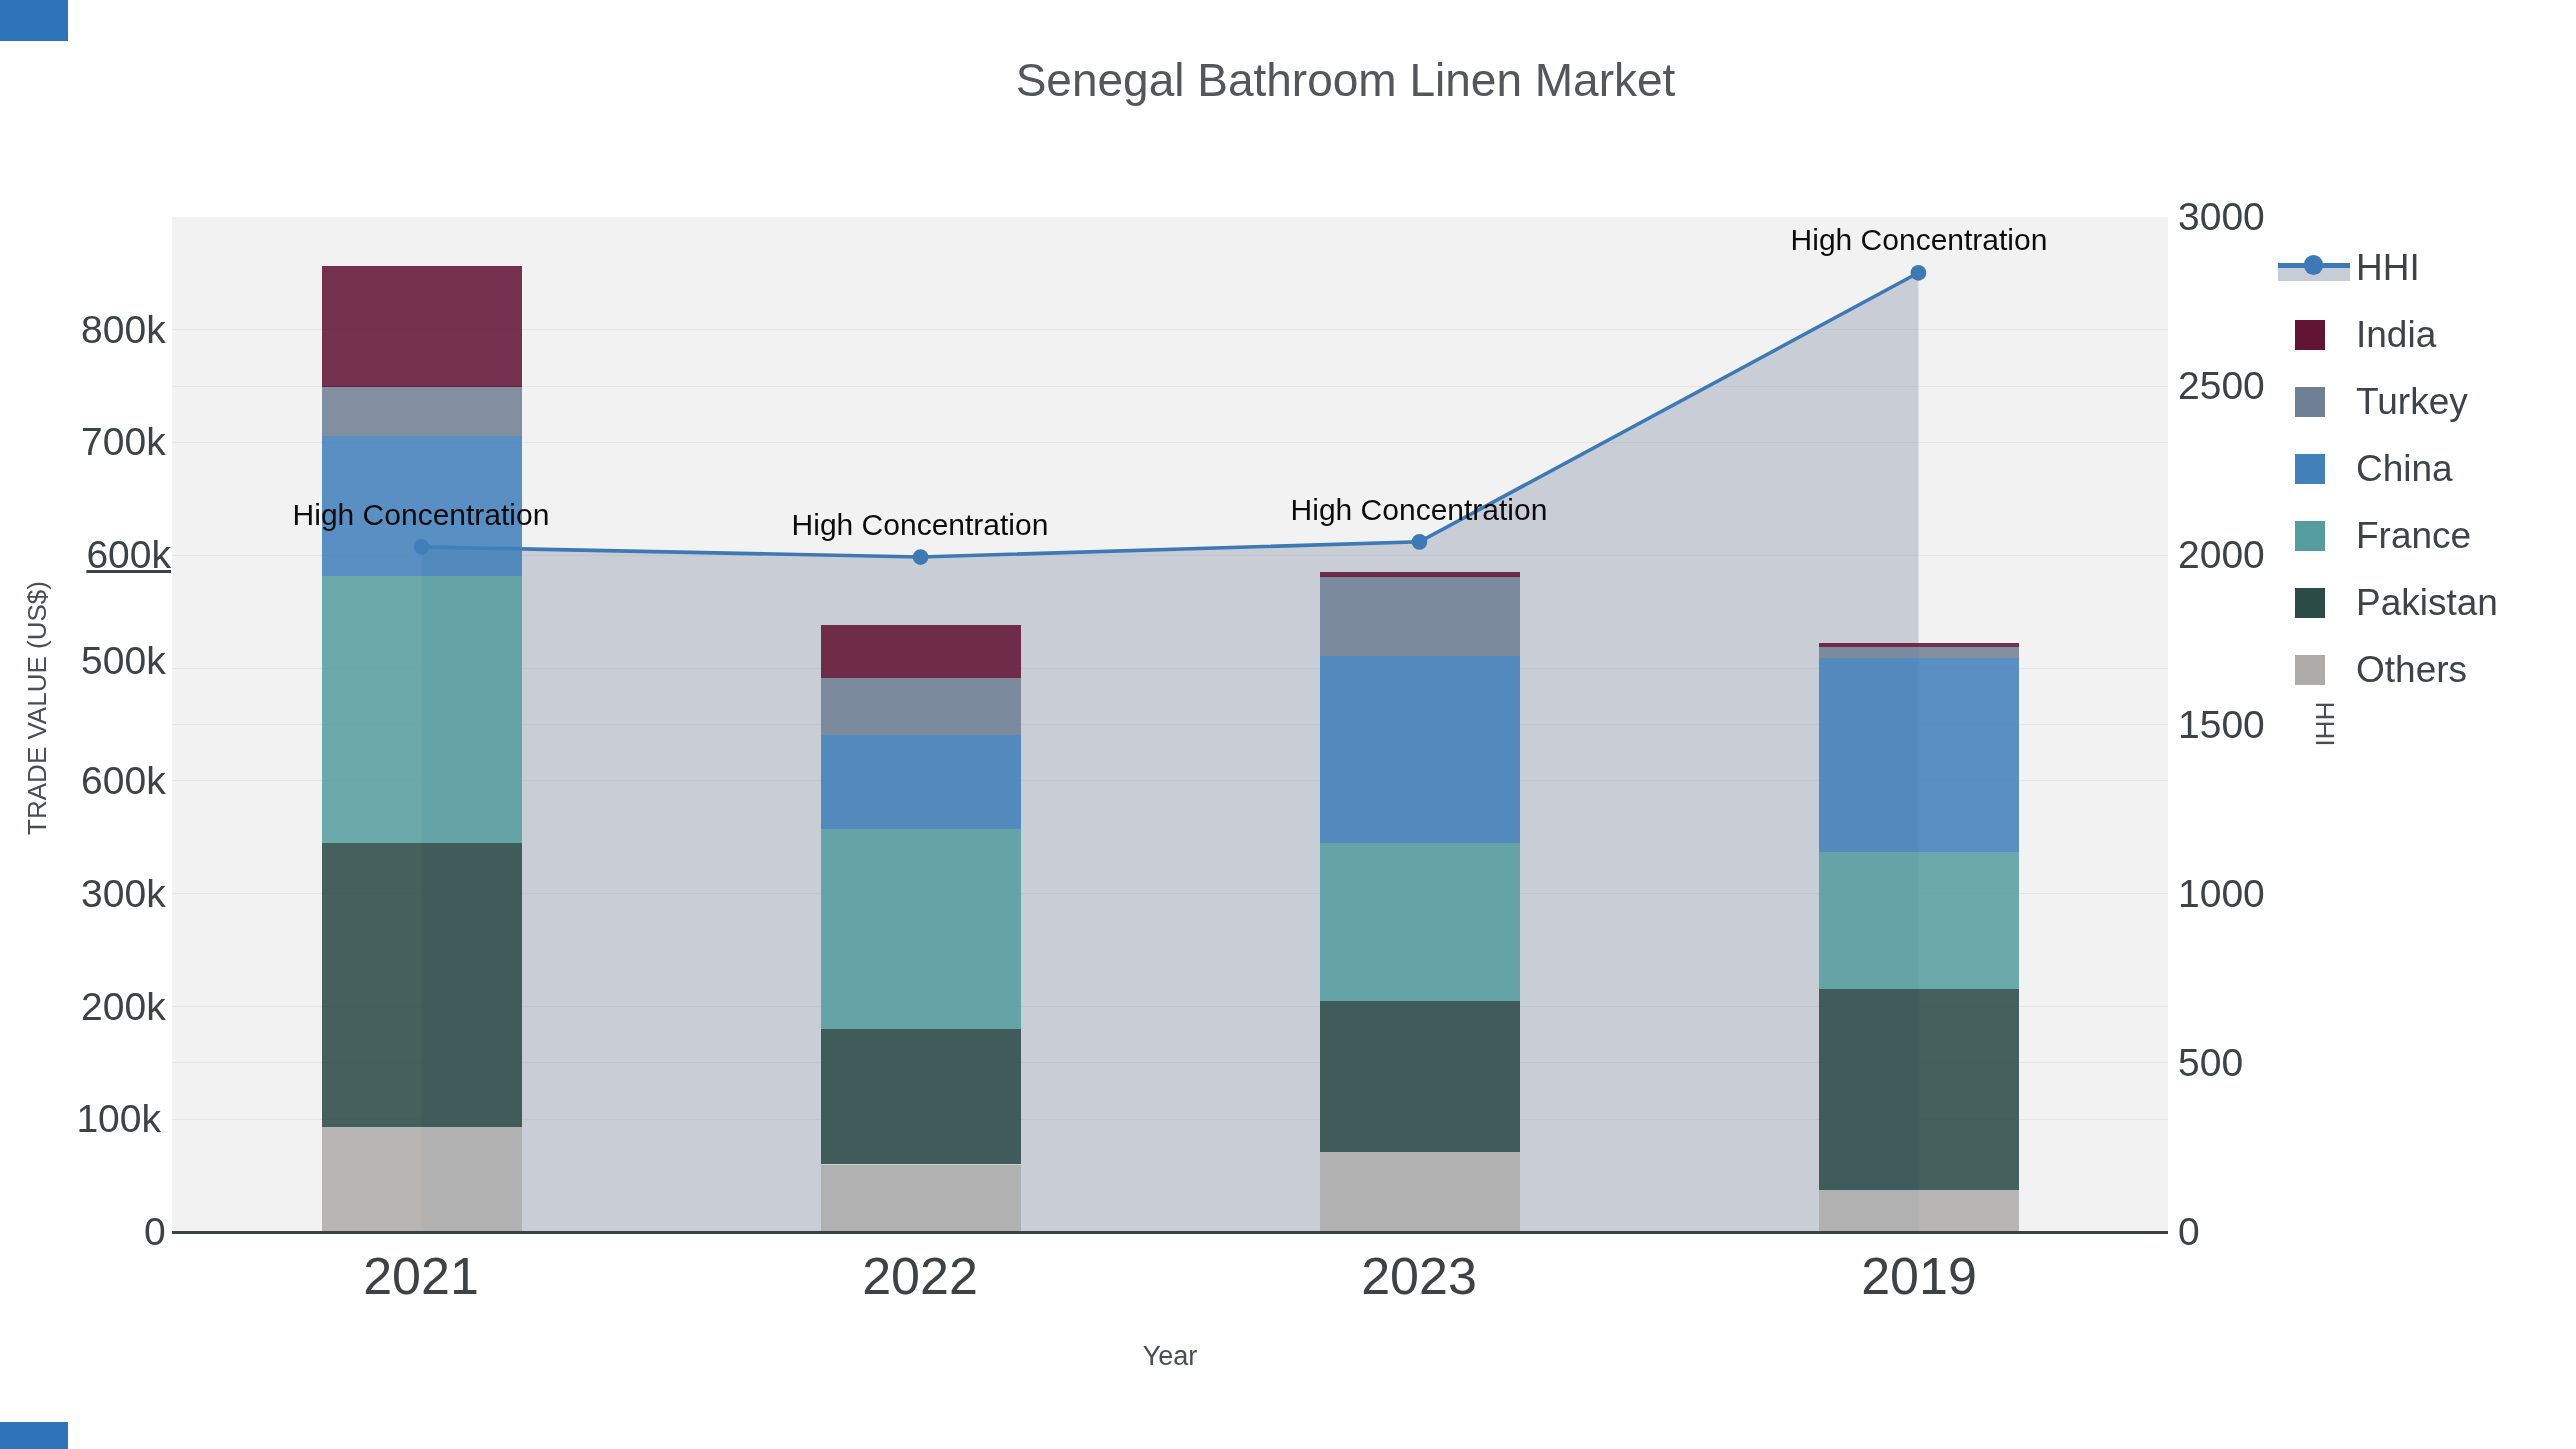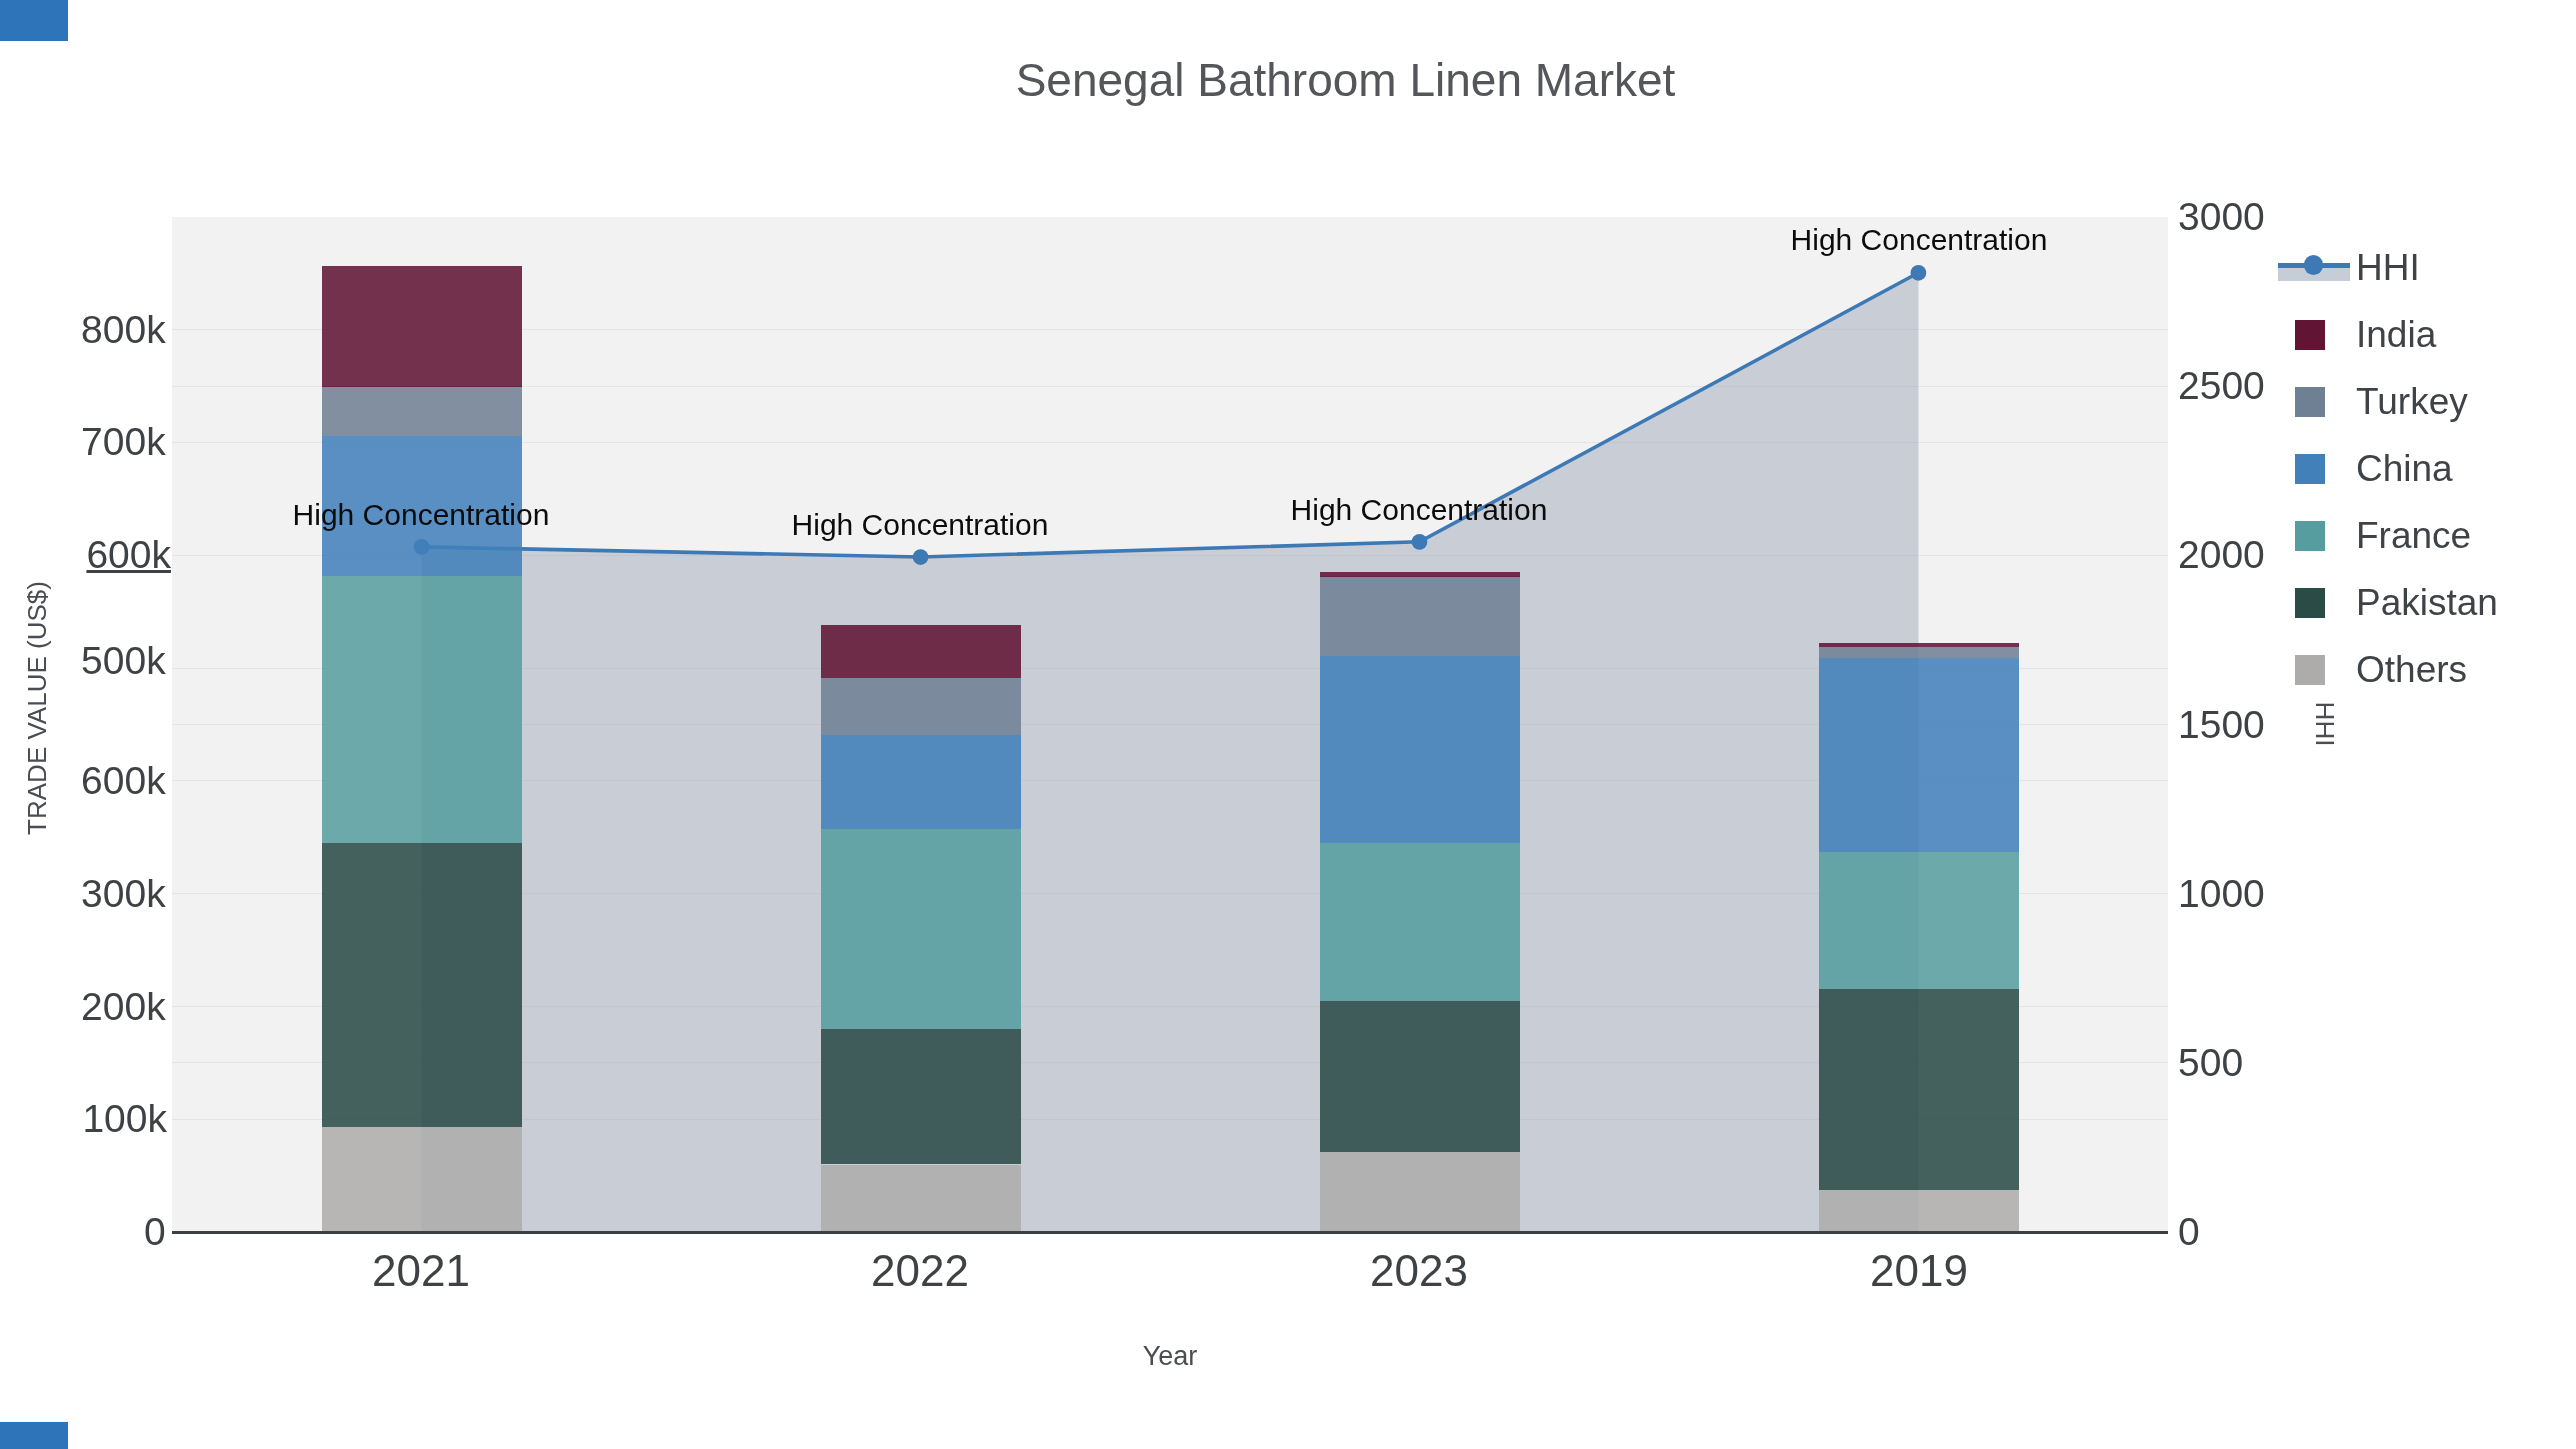--- a/index.html
+++ b/index.html
@@ -10,21 +10,21 @@
          font-size:46px;line-height:67px;color:#54565a;}
   .plot{position:absolute;background:#f2f2f3;}
   .grid{position:absolute;left:0;width:100%;height:1.4px;}
   .axisline{position:absolute;height:2.9px;}
   .seg{position:absolute;opacity:0.87;}
   .chart-svg{position:absolute;left:0;top:0;}
   .annot{position:absolute;transform:translate(-50%,-50%);font-size:30px;color:#0c0c0c;white-space:nowrap;}
   .ytick{position:absolute;width:150px;text-align:right;font-size:39px;color:#3f4245;transform:translateY(-50%);}
   .rtick{position:absolute;width:87px;overflow:hidden;text-align:left;font-size:39px;color:#3f4245;
          transform:translateY(-50%);white-space:nowrap;}
-  .xtick{position:absolute;transform:translateX(-50%);font-size:44px;color:#3f4245;white-space:nowrap;}
+  .xtick{position:absolute;transform:translateX(-50%);font-size:52px;color:#3f4245;white-space:nowrap;}
   .ax-title{position:absolute;font-size:26px;color:#4a4d52;white-space:nowrap;}
   .legend-item{position:absolute;left:2278px;height:43px;display:flex;align-items:center;}
   .legend-sw{position:absolute;left:16.5px;width:30px;height:30px;}
   .legend-label{position:absolute;left:78px;font-size:37px;color:#3f4347;white-space:nowrap;}
   .hhi-sw{position:absolute;left:0;width:72px;height:30px;}
   .hhi-band{position:absolute;left:0;top:13px;width:72px;height:15.7px;background:#c6cdd6;}
   .hhi-line{position:absolute;left:0;top:10px;width:72px;height:5px;background:#3c79b5;}
   .hhi-dot{position:absolute;left:26px;top:2.9px;width:19.3px;height:19.3px;border-radius:50%;background:#3c79b5;}
 </style>
 </head>
@@ -91,21 +91,21 @@
   </div>
 
   <div id="annotations">
       <div class="annot" style="left: 421px; top: 515px;">High Concentration</div>
       <div class="annot" style="left: 920px; top: 525px;">High Concentration</div>
       <div class="annot" style="left: 1419px; top: 510px;">High Concentration</div>
       <div class="annot" style="left: 1919px; top: 240px;">High Concentration</div>
     </div>
   <div id="left-ticks">
       <div class="ytick" style="left: 15.7px; top: 1232px;">0</div>
-      <div class="ytick" style="left: 17px; top: 1119px;">100k</div>
+      <div class="ytick" style="left: 11px; top: 1119px;">100k</div>
       <div class="ytick" style="left: 15.7px; top: 1007px;">200k</div>
       <div class="ytick" style="left: 15.7px; top: 894px;">300k</div>
       <div class="ytick" style="left: 15.7px; top: 781px;">600k</div>
       <div class="ytick" style="left: 15.7px; top: 661px;">500k</div>
       <div class="ytick" style="left: 21px; top: 555px; text-decoration: underline;">600k</div>
       <div class="ytick" style="left: 15.7px; top: 442px;">700k</div>
       <div class="ytick" style="left: 15.7px; top: 330px;">800k</div>
     </div>
   <div id="right-ticks">
       <div class="rtick" style="left: 2178px; top: 1232px;">0</div>

